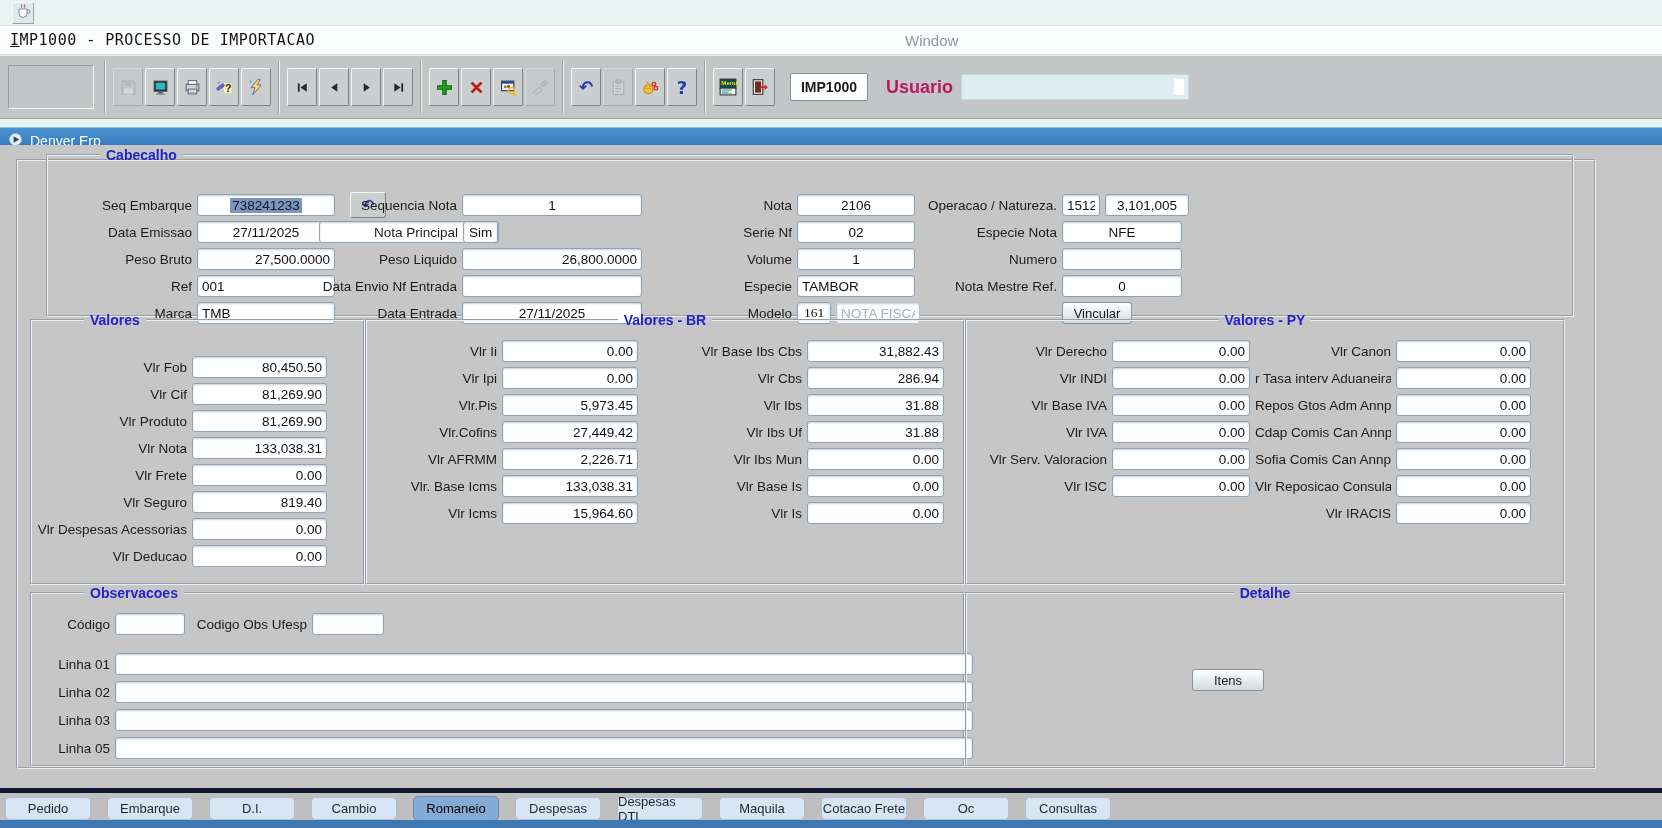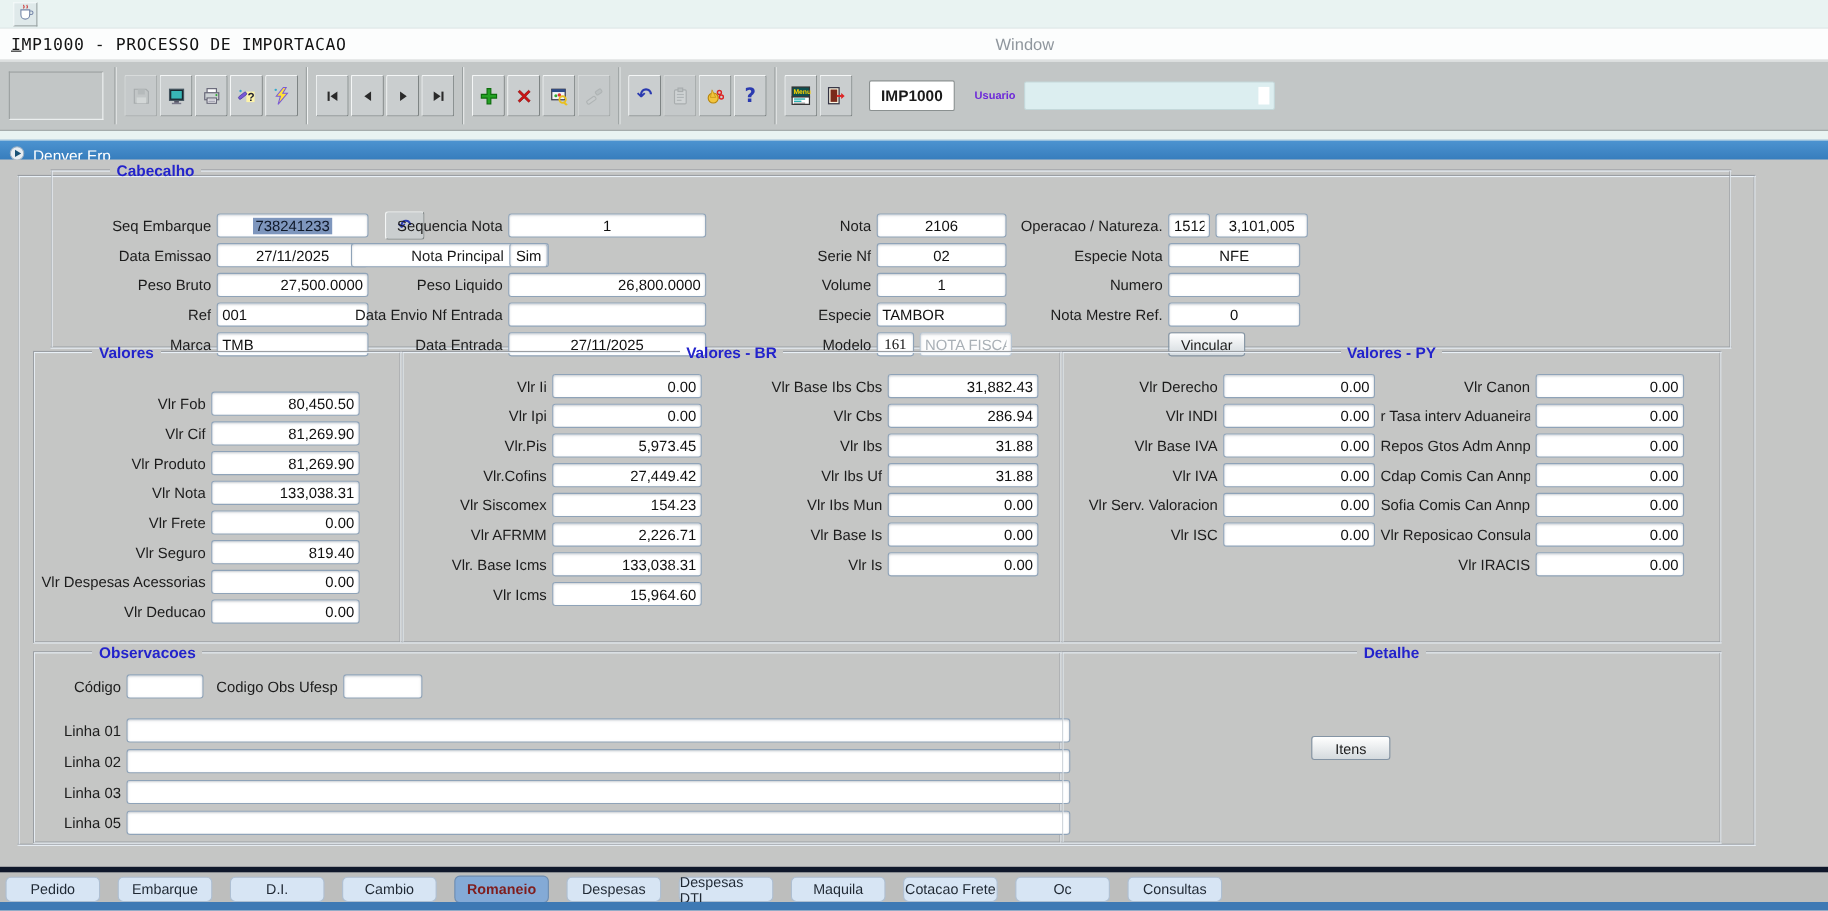--- a/index.html
+++ b/index.html
@@ -20,21 +20,21 @@
   .tb-panel { width:86px; height:44px; border:1px solid; border-color:#9aa0a0 #f0f2f2 #f0f2f2 #9aa0a0; margin-right:4px; }
   .tb-sep { width:0; height:52px; border-left:1px solid #9aa0a0; border-right:1px solid #f0f2f2; margin:0 6px; }
   .tb-btn { width:30px; height:38px; background:#cacecf; border:1px solid; border-color:#f4f6f6 #7e8484 #7e8484 #f4f6f6; border-radius:2px; margin:0 1px; display:flex; align-items:center; justify-content:center; padding:0; cursor:pointer; }
   .tb-btn.dis { opacity:.45; }
   .tb-btn svg { display:block; }
   .glyph { font-family:"DejaVu Sans",sans-serif; font-weight:bold; }
   .g-undo { font-size:17px; color:#2a3ab0; }
   .g-help { font-size:18px; color:#2a3ab0; }
   .tb-code { margin-left:14px; width:78px; height:28px; background:#fff; border:1px solid #8a9090; border-radius:2px; display:flex; align-items:center; justify-content:center; font-size:14px; font-weight:bold; color:#1a1a1a; }
   .tb-user { margin-left:18px; display:flex; align-items:center; gap:8px; }
-  .tb-user-label { font-size:10px; font-weight:bold; color:#6d28d9; }
+  .tb-user-label { font-size:18px; font-weight:bold; color:#be185d; }
   .tb-user-field { position:relative; width:228px; height:26px; background:#dceef0; border:1px solid #c4d8da; border-radius:2px; }
   .user-caret { position:absolute; right:4px; top:4px; width:10px; height:16px; background:#fff; }
 
   
   .mid-strip { position:absolute; left:0; top:119px; width:1662px; height:8px; background:#e9f3f2; }
   .frame-bar { position:absolute; left:0; top:127px; width:1662px; height:26px; background:linear-gradient(#4c93d0,#2d73b4); border-top:1px solid #8fc0e4; color:#fff; font-size:14px; display:flex; align-items:center; gap:7px; padding-left:8px; }
 
   
   .content { position:absolute; left:0; top:145px; width:1662px; height:643px; background:#c5c6c5; }
   .outer-panel { position:absolute; left:16px; top:14px; width:1580px; height:610px; border:2px groove #e9f0f7; }
@@ -58,21 +58,21 @@
   .combo-val { flex:1; padding:0 5px; font-size:13.5px; }
   .combo-arrow { width:21px; align-self:stretch; display:flex; align-items:center; justify-content:center; font-size:9px; color:#223; background:linear-gradient(#f2f4f6,#c6ccd2); border-left:1px solid #98a4b2; font-family:"DejaVu Sans",sans-serif; }
   .form-btn { width:70px; height:22px; background:linear-gradient(#ffffff,#d4dade); border:1px solid #8494a4; border-radius:3px; font-size:13px; color:#1a1a1a; cursor:pointer; padding:0; font-family:"Liberation Sans",sans-serif; }
   #obs-row1 .fld:nth-child(1) label { width:76px; } #obs-row1 .fld:nth-child(1) .finput { width:70px; }
   #obs-row1 .fld:nth-child(2) label { width:112px; margin-left:10px; } #obs-row1 .fld:nth-child(2) .finput { width:72px; }
   .itens-btn { position:absolute; left:225px; top:68px; width:72px; height:22px; }
 
   
   .tabbar { position:absolute; left:0; top:788px; width:1662px; height:32px; background:#bdbebd; border-top:5px solid #0f172a; display:flex; align-items:flex-start; padding:4px 0 0 5px; gap:16px; }
   .tab { width:86px; height:23px; background:#d7e5f4; border:1px solid #aebfd2; border-radius:5px; font-size:13px; color:#1f2833; display:flex; align-items:center; justify-content:center; cursor:pointer; }
-  .tab.active { background:#84aad6; border-color:#6d8cb0; color:#7f1d1d; height:25px; margin-top:-1px;font-weight:bold; }
+  .tab.active { background:#84aad6; border-color:#6d8cb0; color:#000000; height:25px; margin-top:-1px; }
   .bottom-strip { position:absolute; left:0; top:820px; width:1662px; height:8px; background:#3e79b4; }
 </style>
 </head>
 <body>
 
 <div id="app">
 
   <div class="top-strip">
     <div class="java-btn">
       <span>
@@ -436,24 +436,20 @@
             <label class="flabel">Vlr Ipi</label>
             <input class="finput f1 a-right" value="0.00" style="">
           </div>
           <div class="fld text">
             <label class="flabel">Vlr.Pis</label>
             <input class="finput f1 a-right" value="5,973.45" style="">
           </div>
           <div class="fld text">
             <label class="flabel">Vlr.Cofins</label>
             <input class="finput f1 a-right" value="27,449.42" style="">
-          </div>
-          <div class="fld text">
-            <label class="flabel">Vlr Siscomex</label>
-            <input class="finput f1 a-right" value="154.23" style="">
           </div>
           <div class="fld text">
             <label class="flabel">Vlr AFRMM</label>
             <input class="finput f1 a-right" value="2,226.71" style="">
           </div>
           <div class="fld text">
             <label class="flabel">Vlr. Base Icms</label>
             <input class="finput f1 a-right" value="133,038.31" style="">
           </div>
           <div class="fld text">

